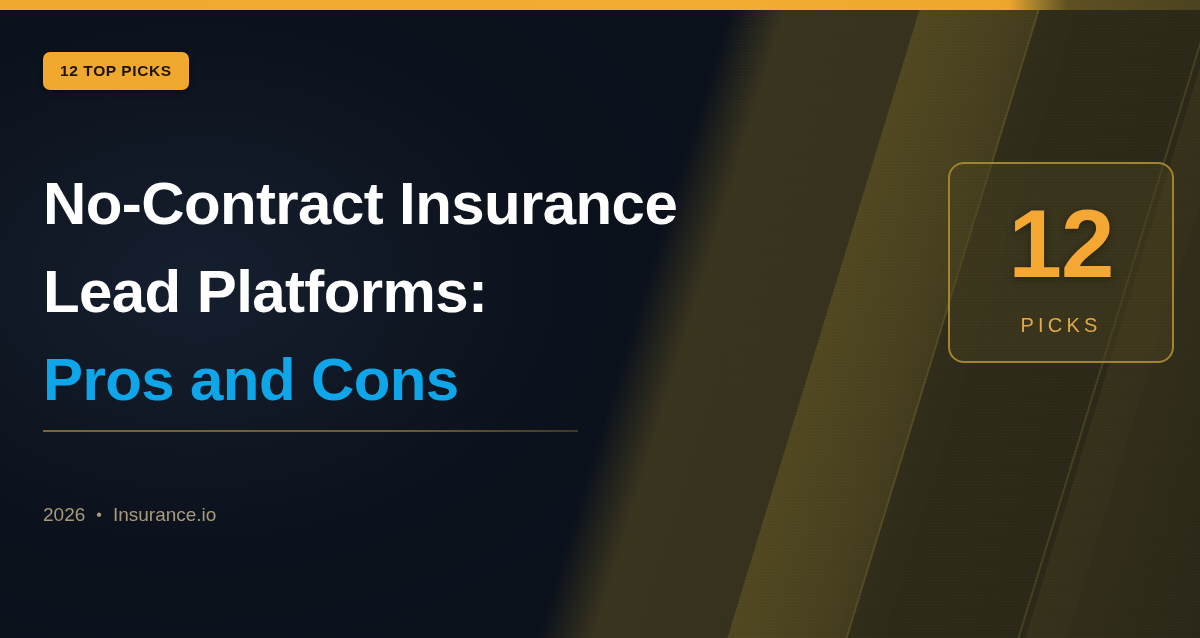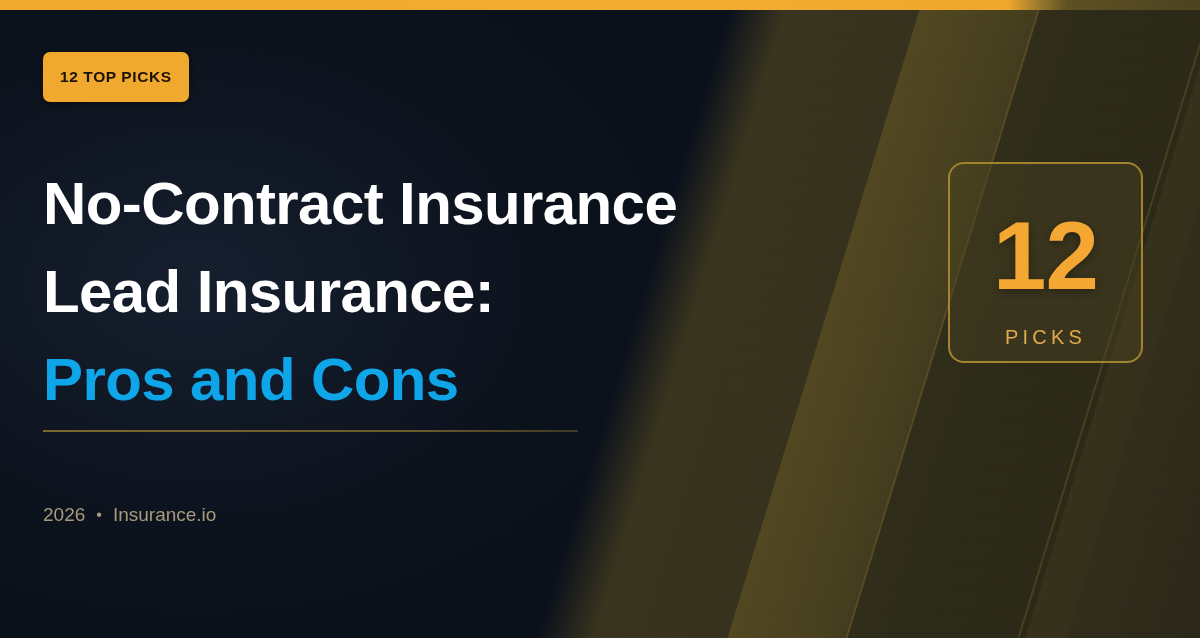--- a/index.html
+++ b/index.html
@@ -111,21 +111,21 @@
         #9c7c2c 86.5%,
         #5e5022 89%,
         #4b4320 100%);
   }
 
   
   .pill {
     position: absolute;
     left: 43px;
     top: 52px;
-    height: 50px;
+    height: 38px;
     padding: 0 17px;
     display: flex;
     align-items: center;
     border-radius: 7px;
     background: #f0a92e;
     box-shadow: 0 2px 6px rgba(0,0,0,0.45);
   }
   .pill-label {
     font-size: 15.5px;
     font-weight: bold;
@@ -175,29 +175,28 @@
     color: #a89a7c;
     font-size: 16px;
     line-height: 1;
   }
 
   
   .numbox {
     position: absolute;
     left: 948px;
     top: 162px;
-    width: 195px;
+    width: 226px;
     height: 201px;
     border: 2px solid #a2842f;
     border-radius: 16px;
     background: rgba(74,66,31,0.42);
     display: flex;
     flex-direction: column;
     align-items: center;
-    justify-content: center;
     overflow: hidden;
   }
   .numbox-inner-texture {
     position: absolute;
     inset: 0;
     opacity: 0.5;
     background-image:
       repeating-linear-gradient(0deg, rgba(255,255,255,0.03) 0px, rgba(255,255,255,0.03) 1px, rgba(0,0,0,0) 1px, rgba(0,0,0,0) 3px),
       repeating-linear-gradient(90deg, rgba(0,0,0,0.045) 0px, rgba(0,0,0,0.045) 1px, rgba(0,0,0,0) 1px, rgba(0,0,0,0) 3px);
     pointer-events: none;
@@ -240,21 +239,21 @@
   <div class="stripe-texture"></div>
 
   <div class="topbar"></div>
 
   <div class="pill">
     <span class="pill-label">12 TOP PICKS</span>
   </div>
 
   <div class="headline">
     <div class="h-line h-white">No-Contract Insurance</div>
-    <div class="h-line h-white">Lead Insurance:</div>
+    <div class="h-line h-white">Lead Platforms:</div>
     <div class="h-line h-amber">Pros and Cons</div>
   </div>
 
   <div class="divider"></div>
 
   <div class="byline">
     <span>2026</span>
     <span class="byline-dot">•</span>
     <span>Insurance.io</span>
   </div>

